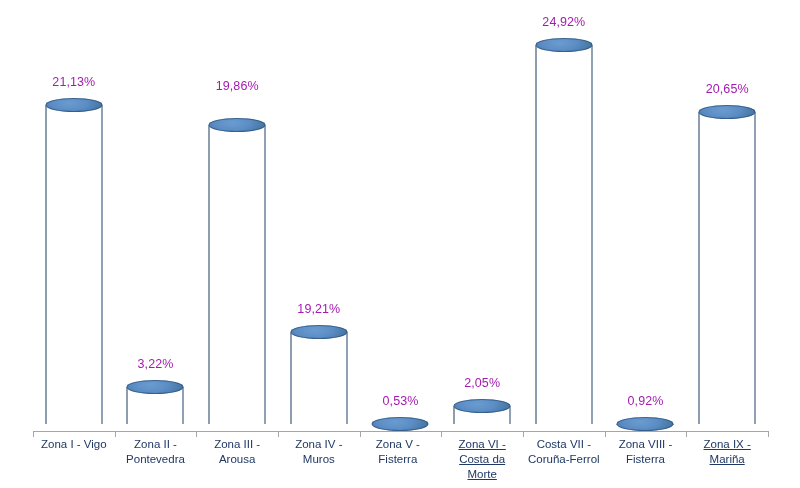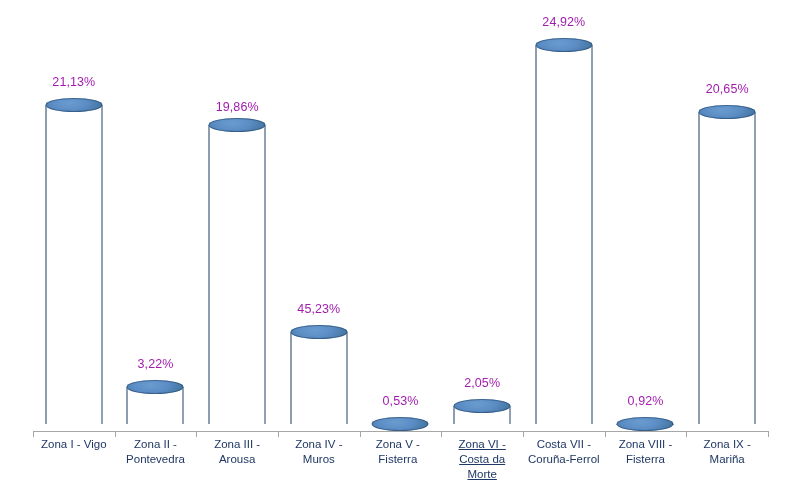--- a/index.html
+++ b/index.html
@@ -206,33 +206,33 @@
       <div class="cat-col" style="left: 163.333px; width: 81.6667px;">
         <div class="bar-wrap" title="Zona III - Arousa 19,86%" style="height: 313.201px;">
           <div class="cyl">
             <div class="cyl-body"></div>
             <div class="cyl-bottom"></div>
             <div class="cyl-edge-l"></div>
             <div class="cyl-edge-r"></div>
             <div class="cyl-top"></div>
           </div>
         </div>
-        <div class="data-label" style="bottom: 317px; margin-top: 31px;">19,86%</div>
+        <div class="data-label" style="bottom: 338px; margin-top: 31px;">19,86%</div>
       </div>
       <div class="cat-col" style="left: 245px; width: 81.6667px;">
         <div class="bar-wrap" title="Zona IV - Muros 6,72%" style="height: 105.978px;">
           <div class="cyl">
             <div class="cyl-body"></div>
             <div class="cyl-bottom"></div>
             <div class="cyl-edge-l"></div>
             <div class="cyl-edge-r"></div>
             <div class="cyl-top"></div>
           </div>
         </div>
-        <div class="data-label" style="bottom: 114.978px;">45,23%</div>
+        <div class="data-label" style="bottom: 114.978px;">19,21%</div>
       </div>
       <div class="cat-col" style="left: 326.667px; width: 81.6667px;">
         <div class="bar-wrap" title="Zona V - Fisterra 0,53%" style="height: 14px;">
           <div class="cyl">
             <div class="cyl-body"></div>
             <div class="cyl-bottom"></div>
             <div class="cyl-edge-l"></div>
             <div class="cyl-edge-r"></div>
             <div class="cyl-top"></div>
           </div>
@@ -317,21 +317,21 @@
         <span class="ln">Morte</span>
       </div>
       <div class="cat-label" style="left: 490px; width: 81.6667px;">
         <span class="ln">Costa VII -</span>
         <span class="ln">Coruña-Ferrol</span>
       </div>
       <div class="cat-label" style="left: 571.667px; width: 81.6667px;">
         <span class="ln">Zona VIII -</span>
         <span class="ln">Fisterra</span>
       </div>
-      <div class="cat-label" style="left: 653.333px; width: 81.6667px;">
+      <div class="cat-label" style="left: 653.333px; width: 81.6667px; text-decoration: underline;">
         <span class="ln">Zona IX -</span>
         <span class="ln">Mariña</span>
       </div>
     </div>
 
 <div class="axis-tick" style="left: 33px;"></div>
     <div class="axis-tick" style="left: 114.667px;"></div>
     <div class="axis-tick" style="left: 196.333px;"></div>
     <div class="axis-tick" style="left: 278px;"></div>
     <div class="axis-tick" style="left: 359.667px;"></div>

